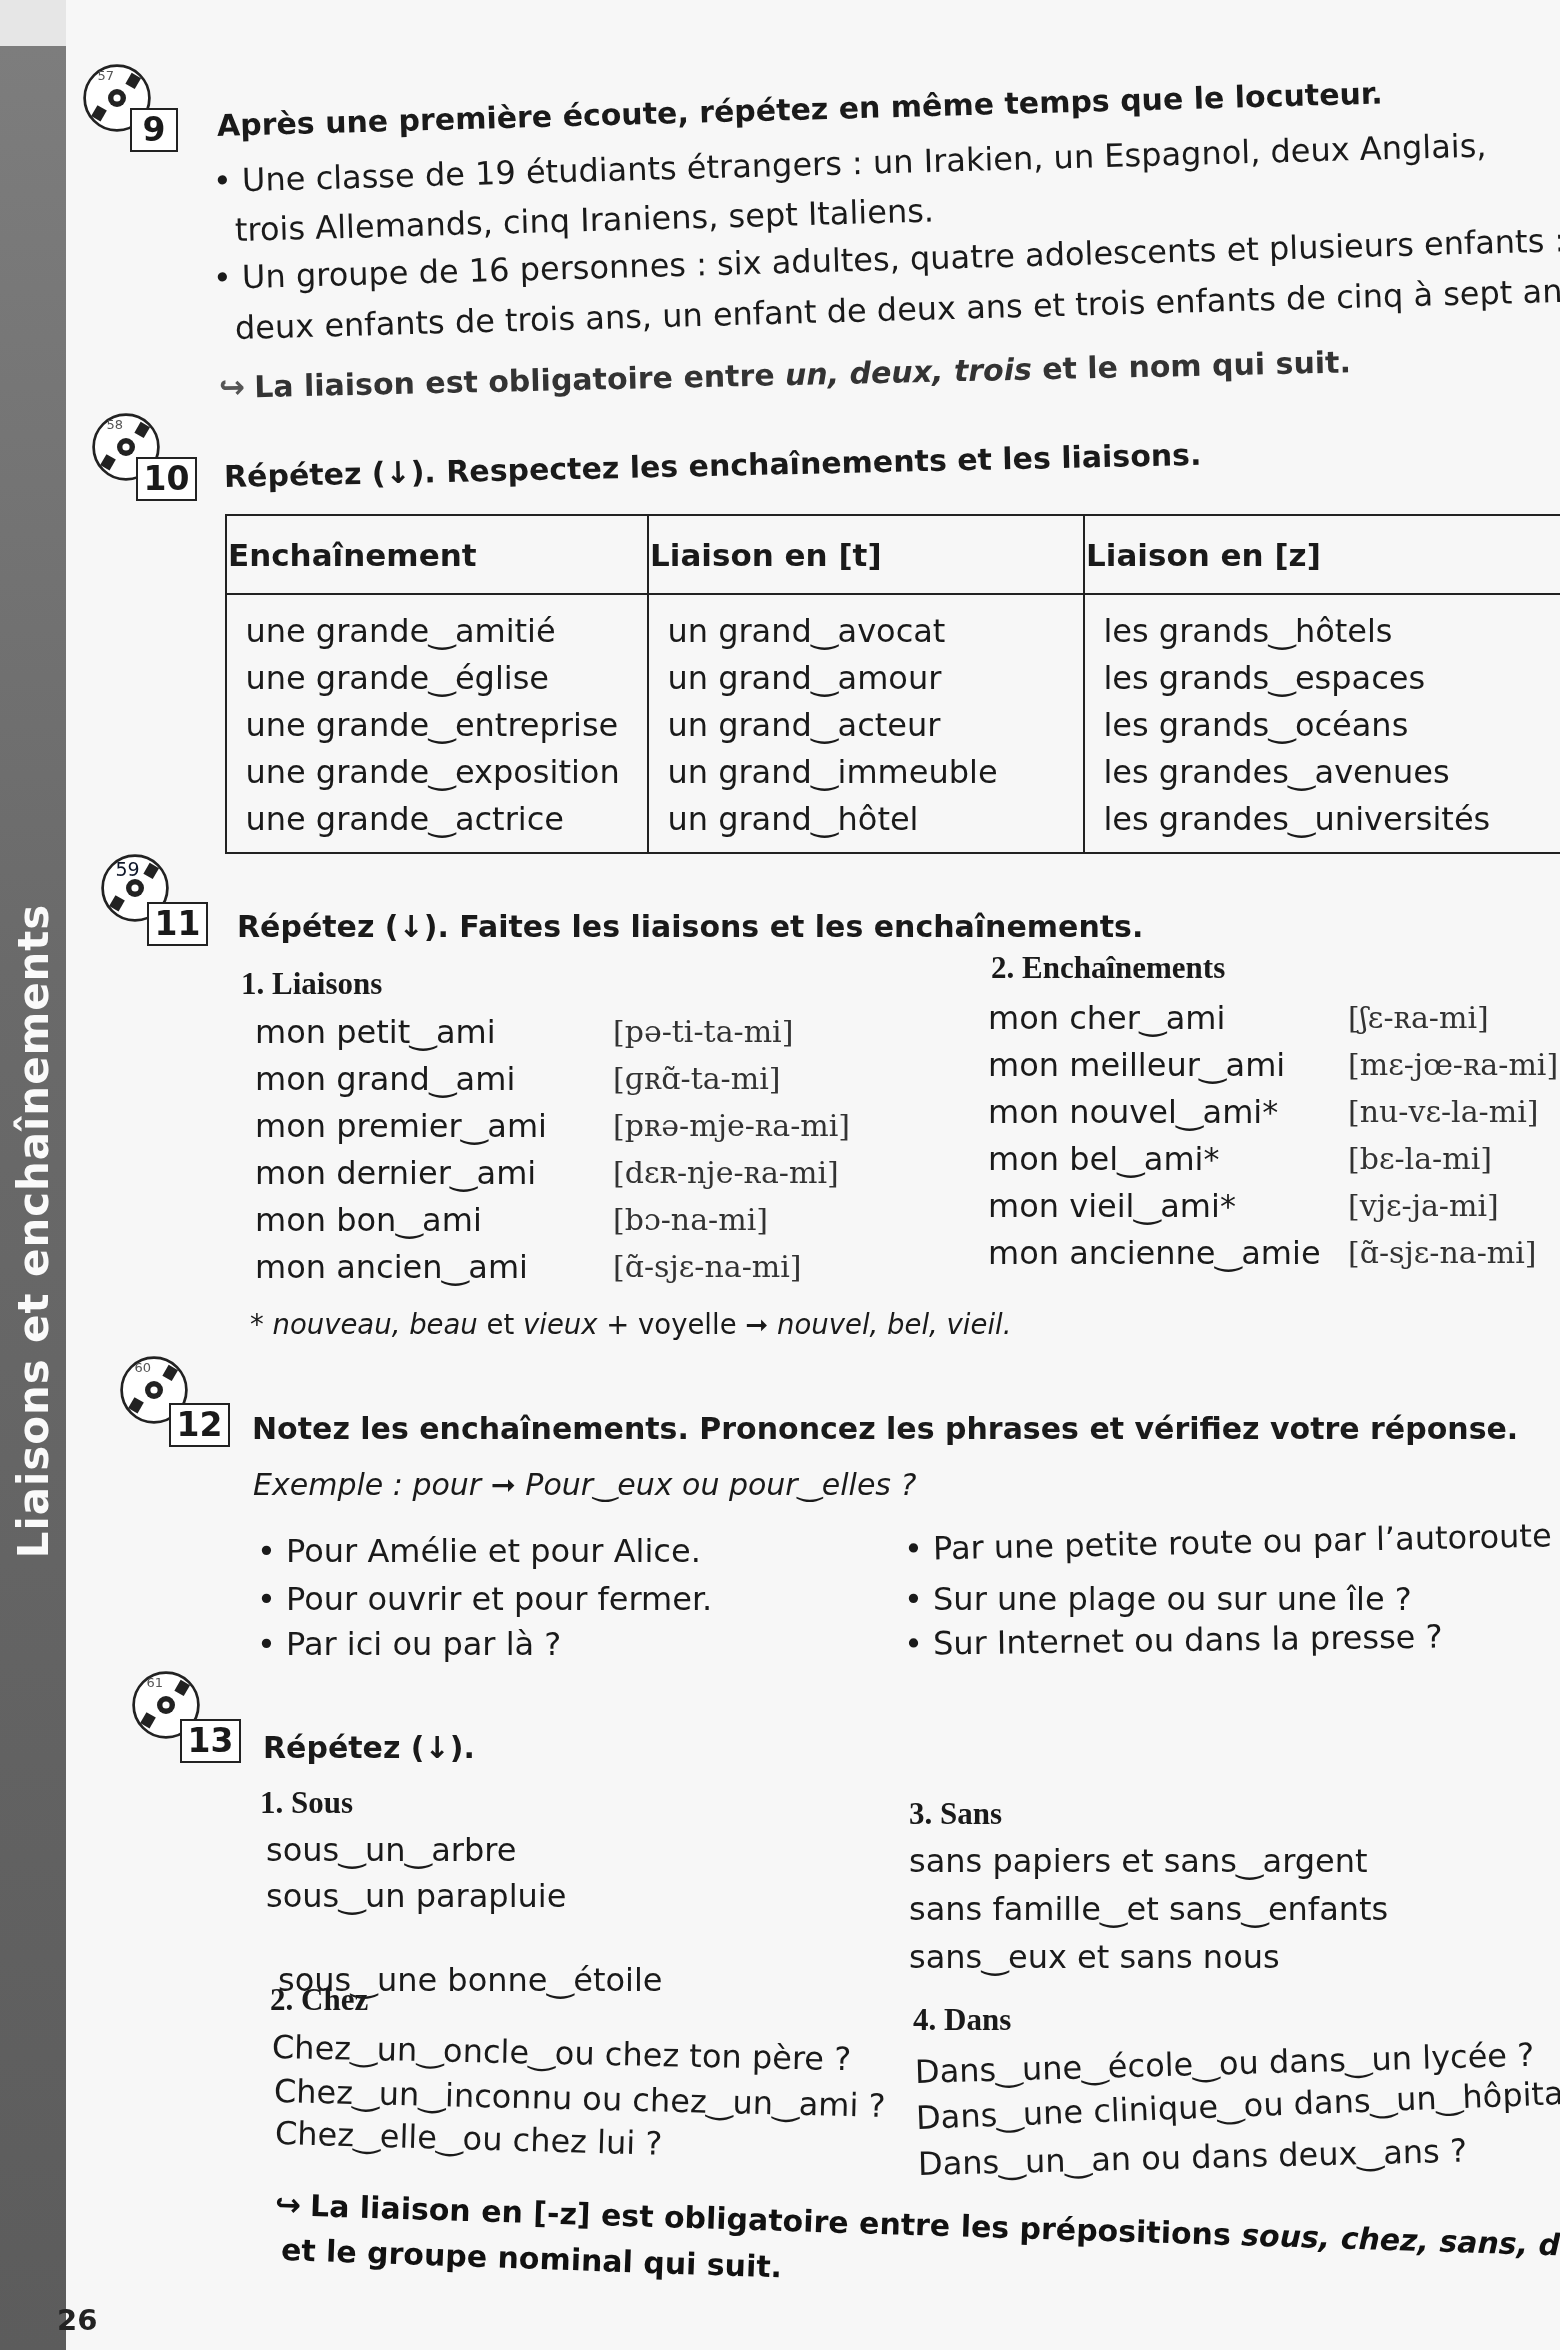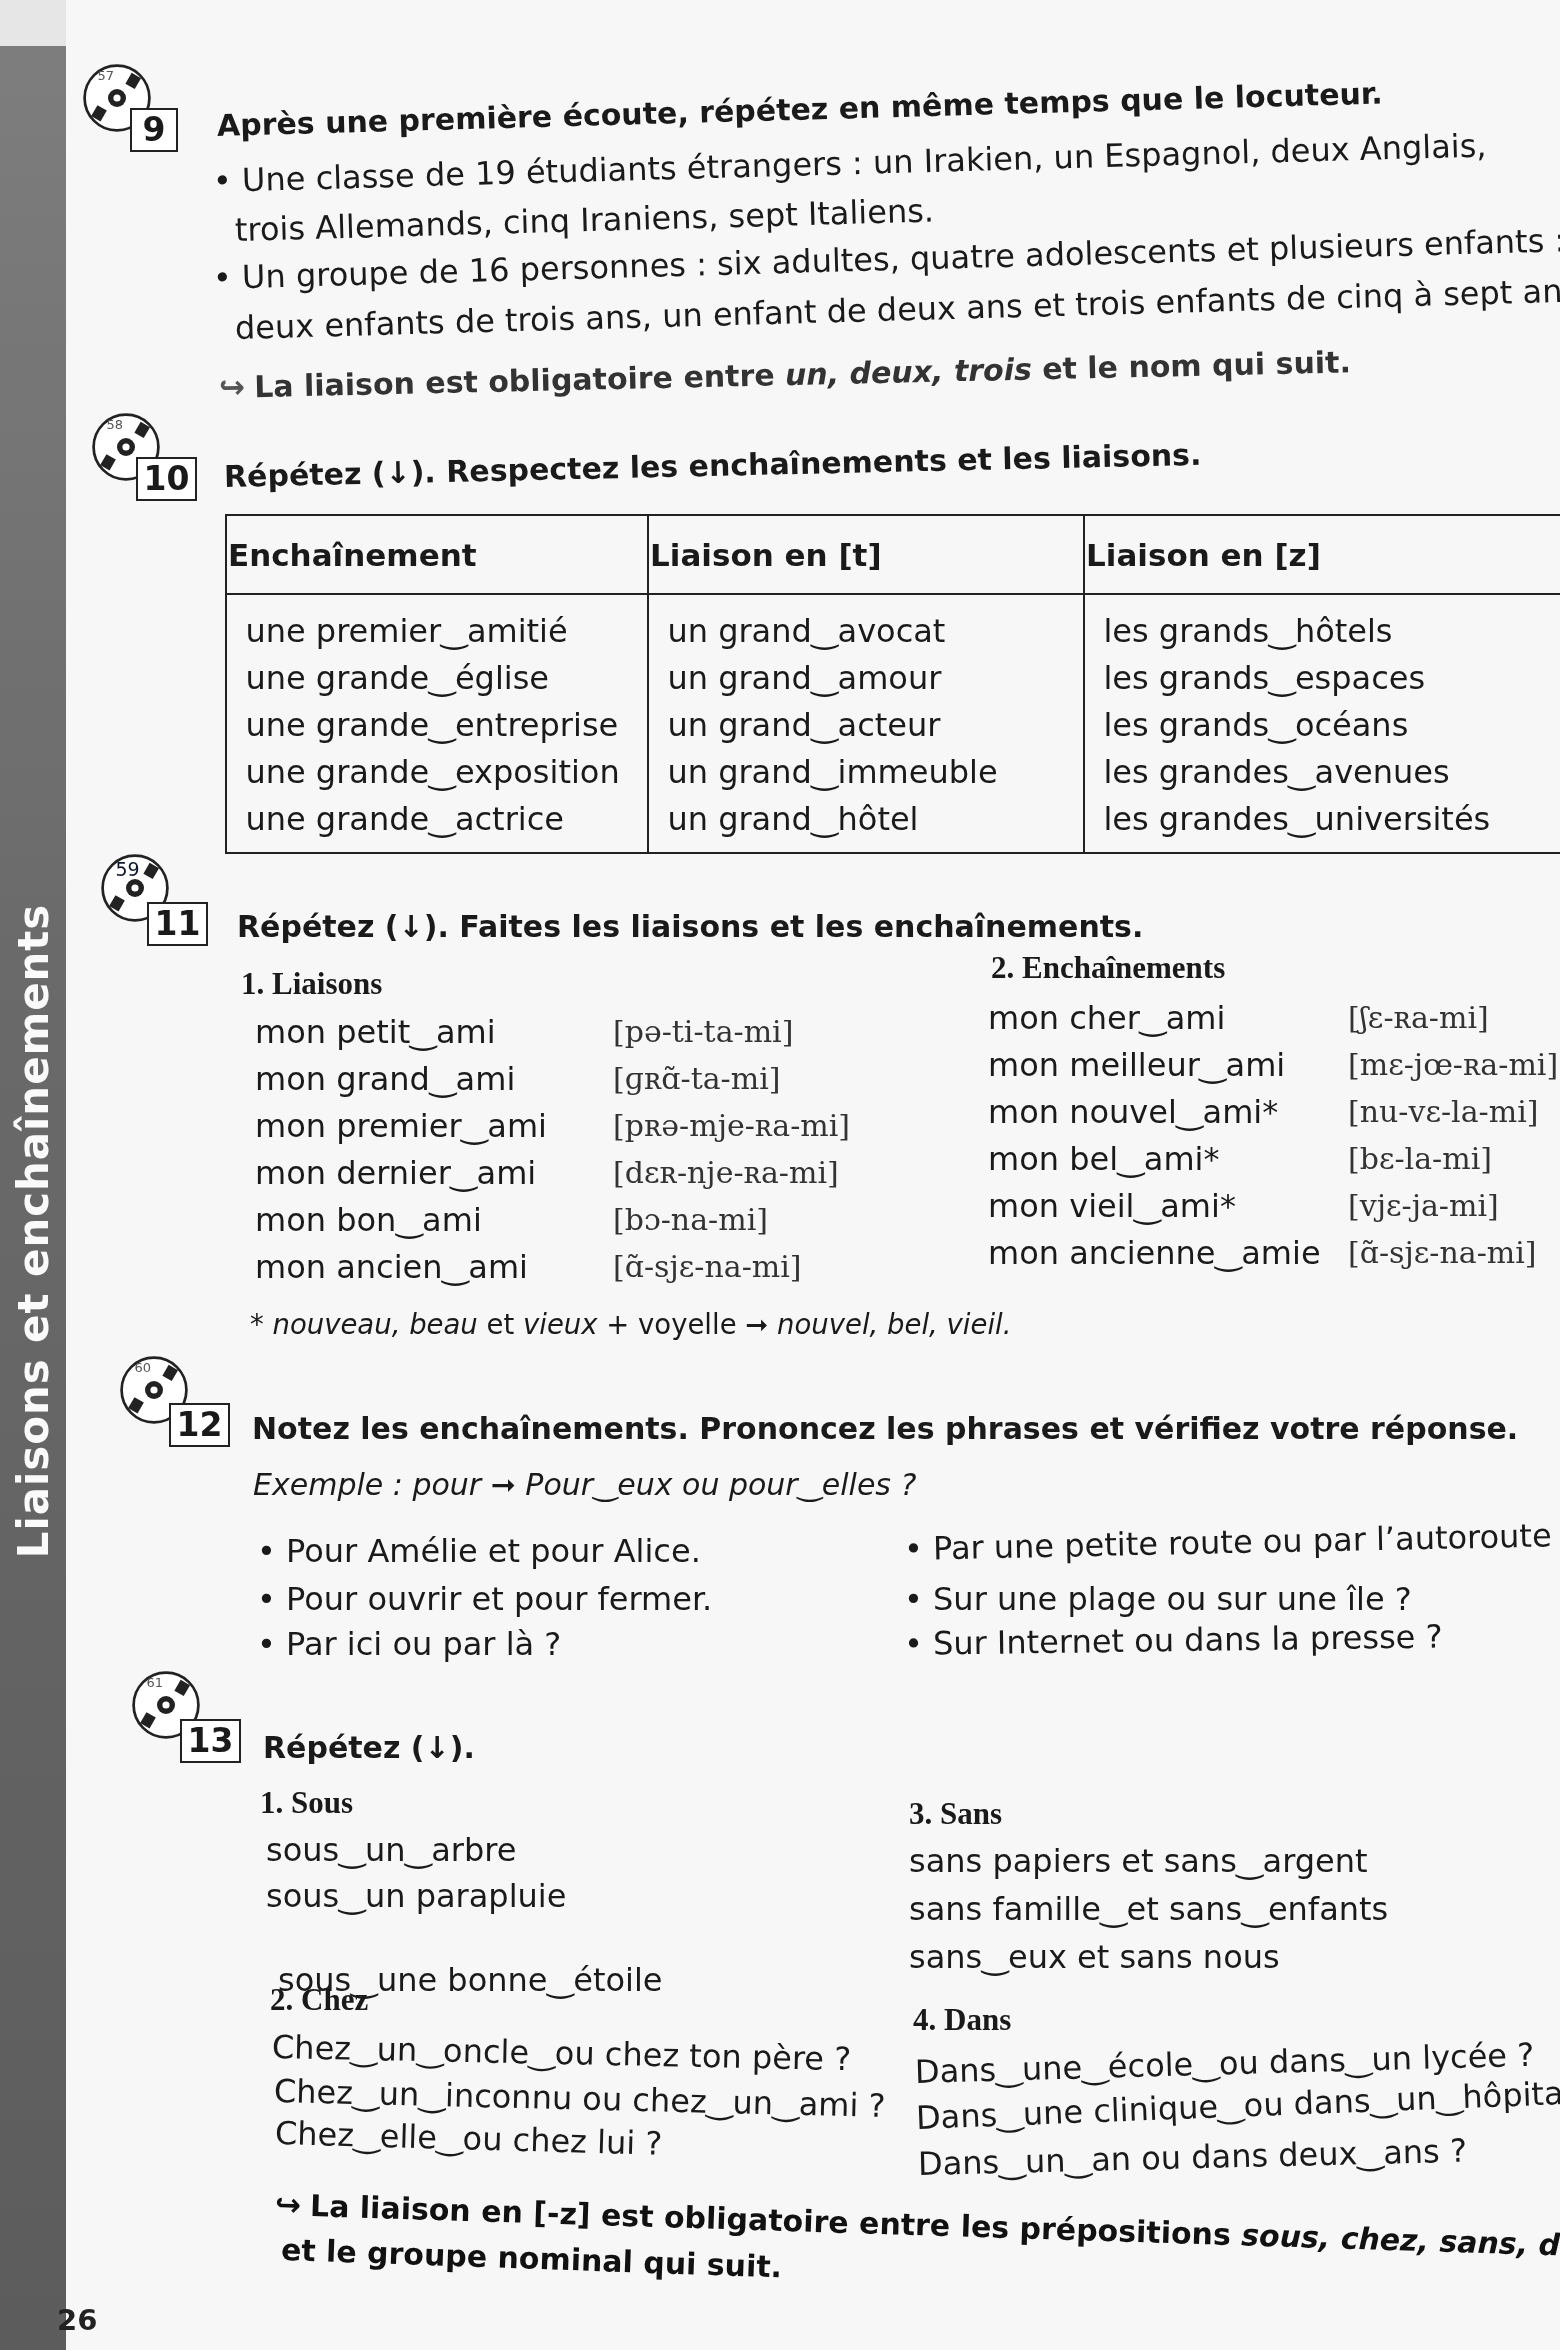--- a/index.html
+++ b/index.html
@@ -103,21 +103,21 @@
   <thead>
     <tr>
       <th class="col1">Enchaînement</th>
       <th class="col2">Liaison en [t]</th>
       <th>Liaison en [z]</th>
     </tr>
   </thead>
   <tbody>
     <tr>
       <td>
-        <span class="cell-line">une premier‿amitié</span>
+        <span class="cell-line">une grande‿amitié</span>
         <span class="cell-line">une grande‿église</span>
         <span class="cell-line">une grande‿entreprise</span>
         <span class="cell-line">une grande‿exposition</span>
         <span class="cell-line">une grande‿actrice</span>
       </td>
       <td>
         <span class="cell-line">un grand‿avocat</span>
         <span class="cell-line">un grand‿amour</span>
         <span class="cell-line">un grand‿acteur</span>
         <span class="cell-line">un grand‿immeuble</span>

